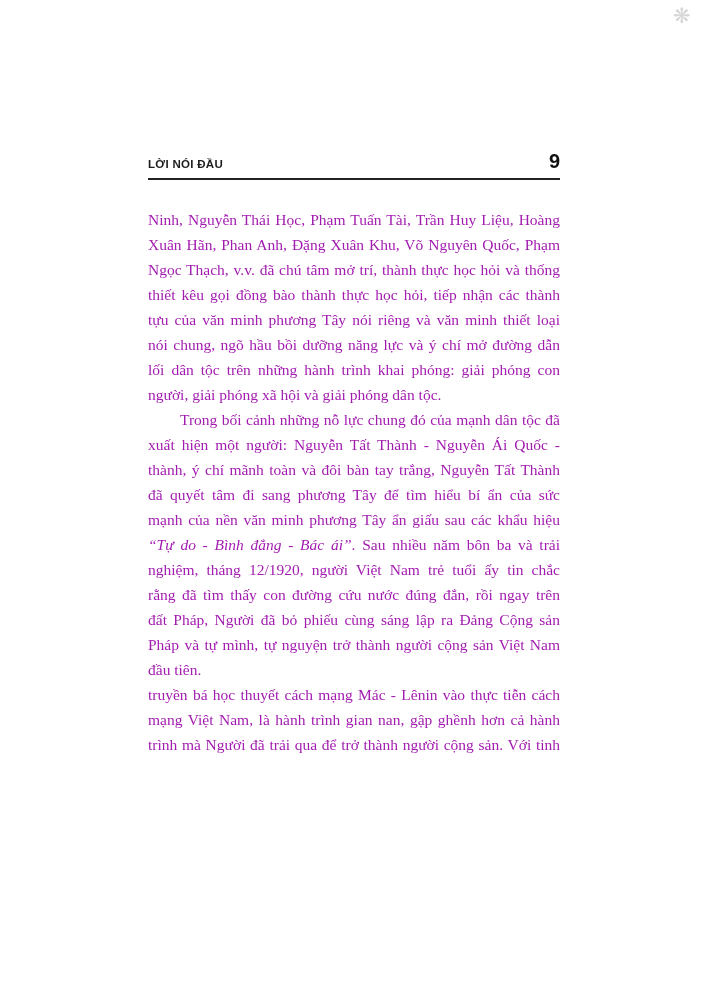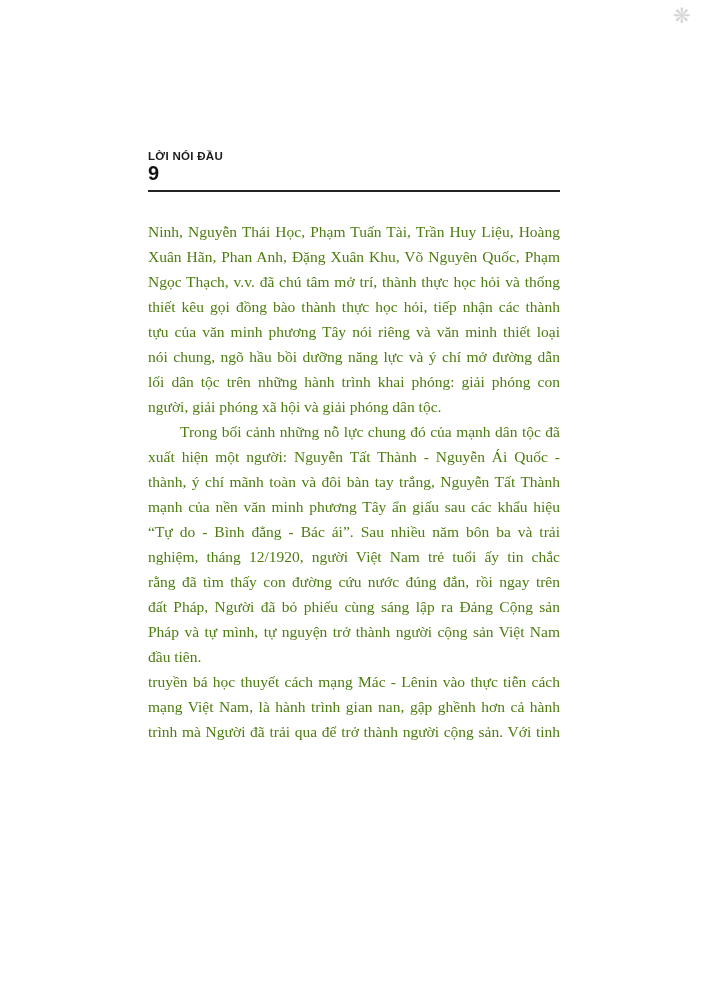--- a/index.html
+++ b/index.html
@@ -26,51 +26,50 @@
     top: 150px;
     width: 412px;
   }
   .running-header {
     display: flex;
     justify-content: space-between;
     align-items: baseline;
     border-bottom: 2px solid #232323;
     padding-bottom: 5px;
     font-family: "Liberation Sans", sans-serif;
-    flex-direction: column;
   }
   .header-title {
     font-size: 11.5px;
     font-weight: 700;
     letter-spacing: 0.3px;
     color: #1c1c1c;
   }
   .page-number {
     font-size: 20px;
     font-weight: 700;
     color: #111111;
   }
   .body-text {
     margin-top: 27px;
-    color: #4d7c0f;
+    color: #a21caf;
     font-size: 15.5px;
   }
   .paragraph { margin: 0; }
   .line {
     height: 25px;
     line-height: 25px;
     white-space: normal;
     text-align: left;
   }
   .line.just {
     text-align: justify;
     text-align-last: justify;
   }
   .line.indent { padding-left: 32px; }
-  .ital { }
+  .ital { font-style: italic; }
 </style>
 </head>
 <body>
 
 <div class="page">
   <span class="corner-icon">❋</span>
 
   <div class="content">
     <div class="running-header">
       <span class="header-title">LỜI NÓI ĐẦU</span>
@@ -85,20 +84,21 @@
           <div class="line just"><span>thiết kêu gọi đồng bào thành thực học hỏi, tiếp nhận các thành</span></div>
           <div class="line just"><span>tựu của văn minh phương Tây nói riêng và văn minh thiết loại</span></div>
           <div class="line just"><span>nói chung, ngõ hầu bồi dưỡng năng lực và ý chí mở đường dẫn</span></div>
           <div class="line just"><span>lối dân tộc trên những hành trình khai phóng: giải phóng con</span></div>
           <div class="line"><span>người, giải phóng xã hội và giải phóng dân tộc.</span></div>
         </div>
         <div class="paragraph">
           <div class="line just indent"><span>Trong bối cảnh những nỗ lực chung đó của mạnh dân tộc đã</span></div>
           <div class="line just"><span>xuất hiện một người: Nguyễn Tất Thành - Nguyễn Ái Quốc -</span></div>
           <div class="line just"><span>thành, ý chí mãnh toàn và đôi bàn tay trắng, Nguyễn Tất Thành</span></div>
+          <div class="line just"><span>đã quyết tâm đi sang phương Tây để tìm hiểu bí ẩn của sức</span></div>
           <div class="line just"><span>mạnh của nền văn minh phương Tây ẩn giấu sau các khẩu hiệu</span></div>
           <div class="line just"><span class="ital">“Tự do - Bình đẳng - Bác ái”</span><span>. Sau nhiều năm bôn ba và trải</span></div>
           <div class="line just"><span>nghiệm, tháng 12/1920, người Việt Nam trẻ tuổi ấy tin chắc</span></div>
           <div class="line just"><span>rằng đã tìm thấy con đường cứu nước đúng đắn, rồi ngay trên</span></div>
           <div class="line just"><span>đất Pháp, Người đã bỏ phiếu cùng sáng lập ra Đảng Cộng sản</span></div>
           <div class="line just"><span>Pháp và tự mình, tự nguyện trở thành người cộng sản Việt Nam</span></div>
           <div class="line"><span>đầu tiên.</span></div>
         </div>
         <div class="paragraph">
           <div class="line just"><span>truyền bá học thuyết cách mạng Mác - Lênin vào thực tiễn cách</span></div>

